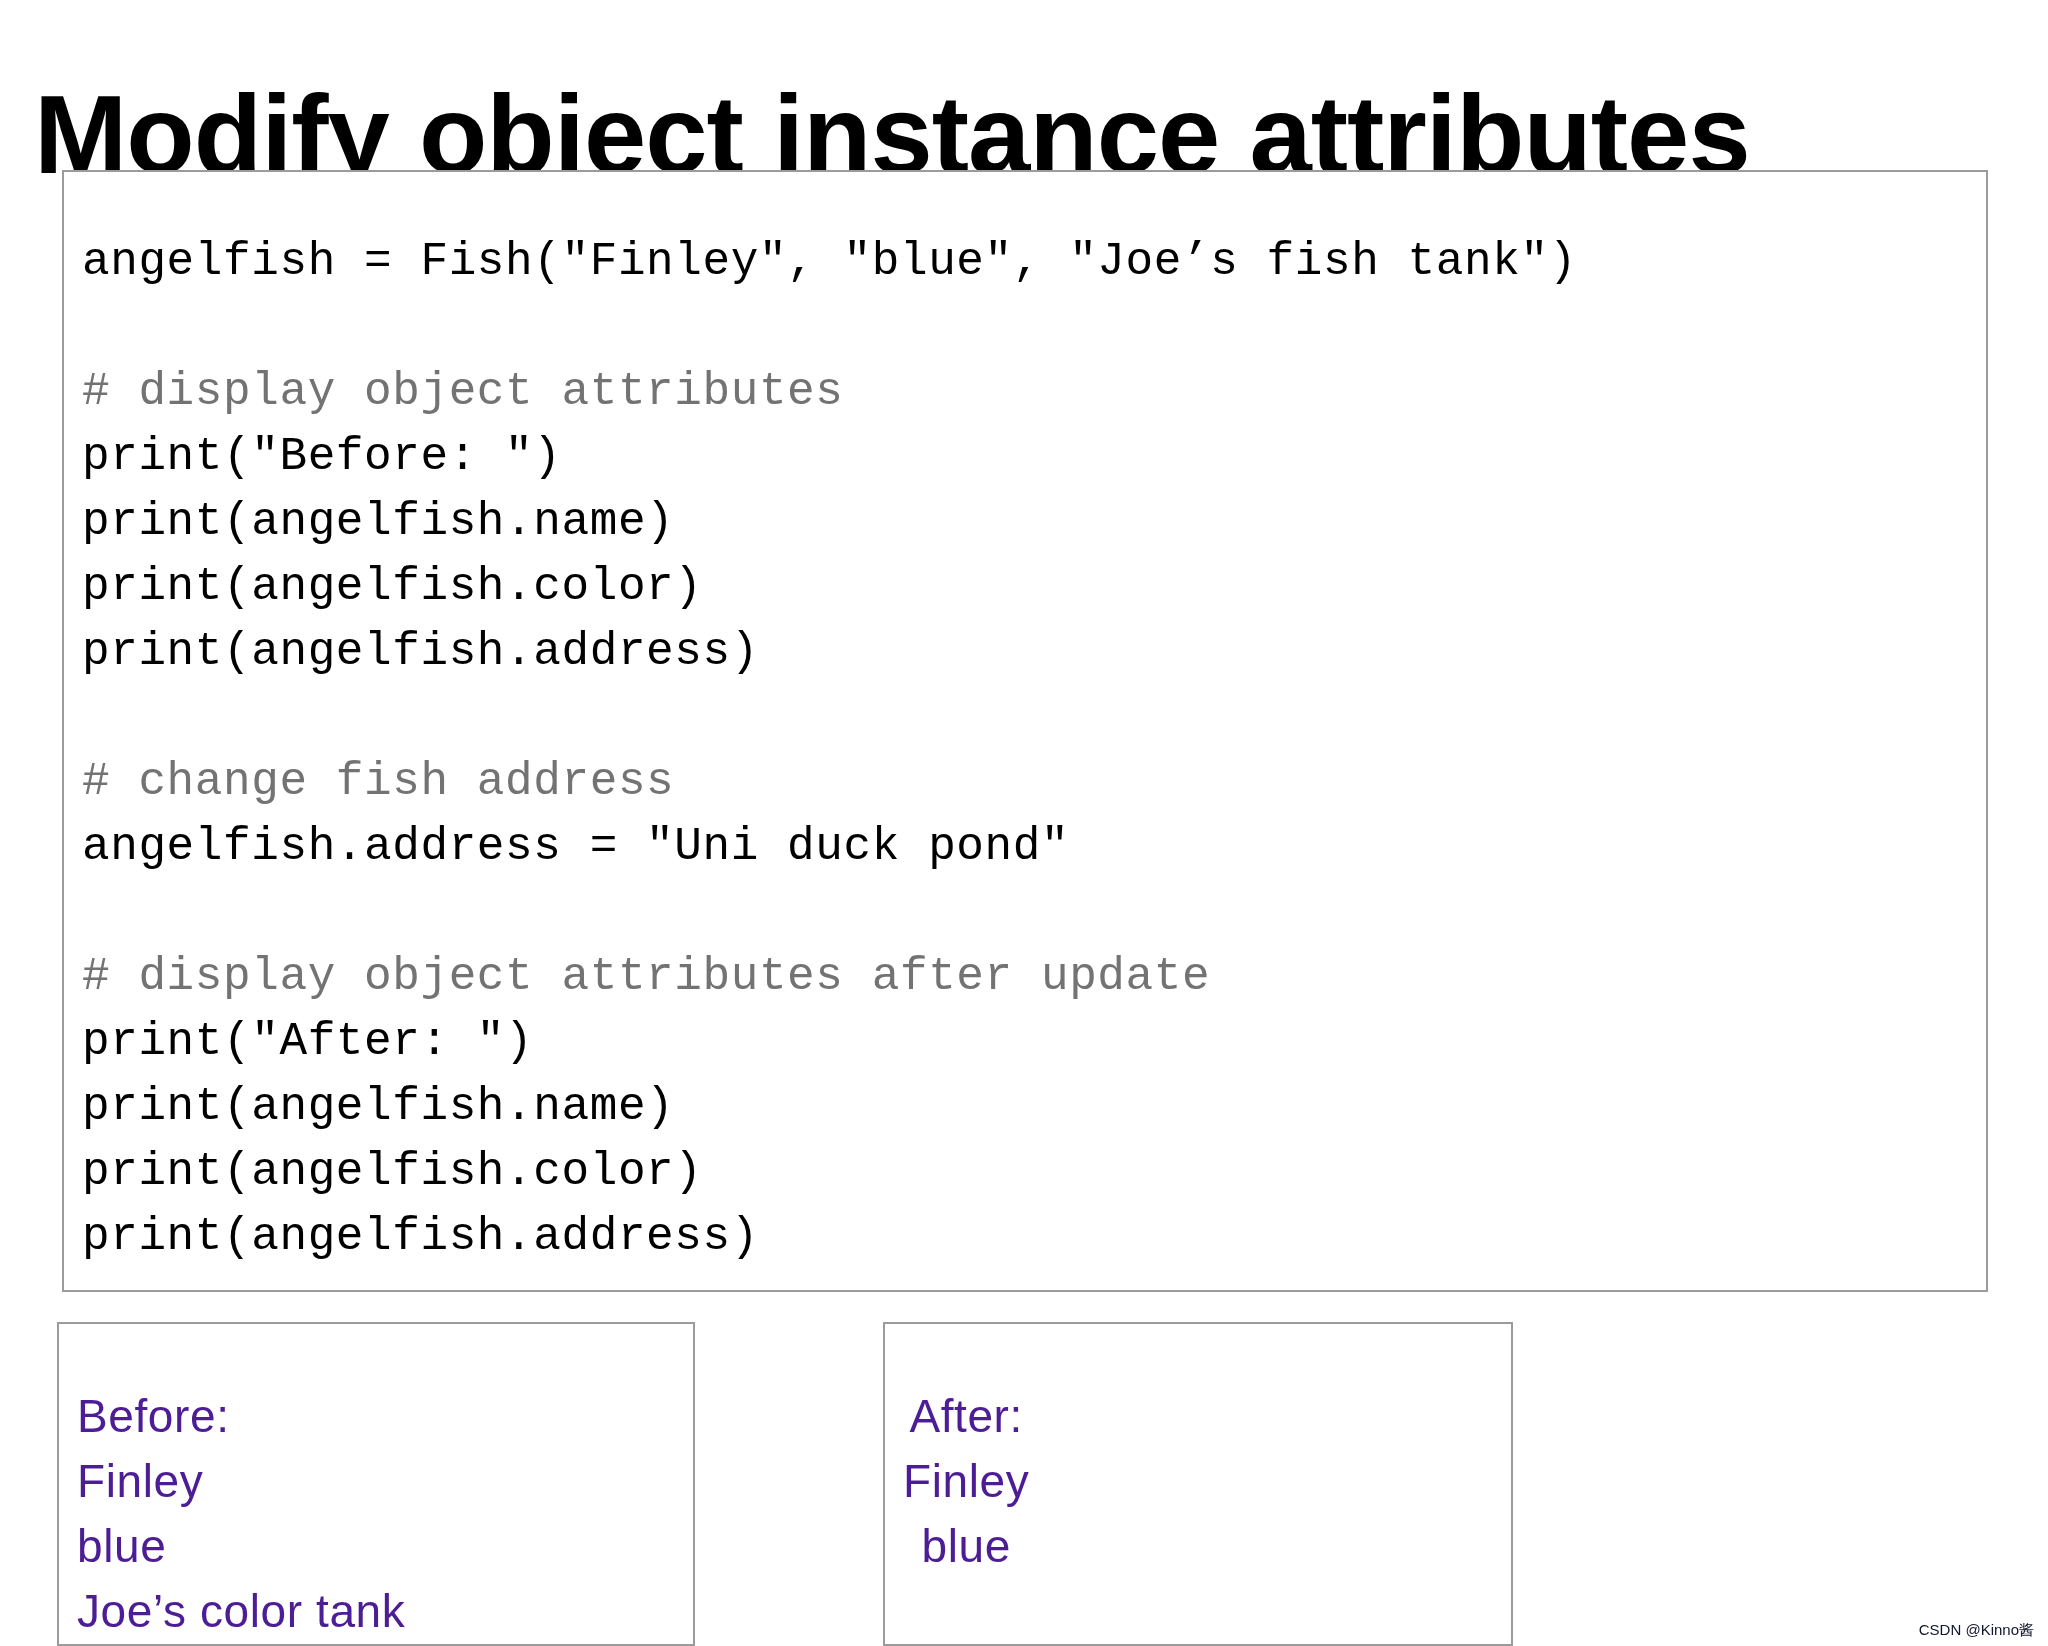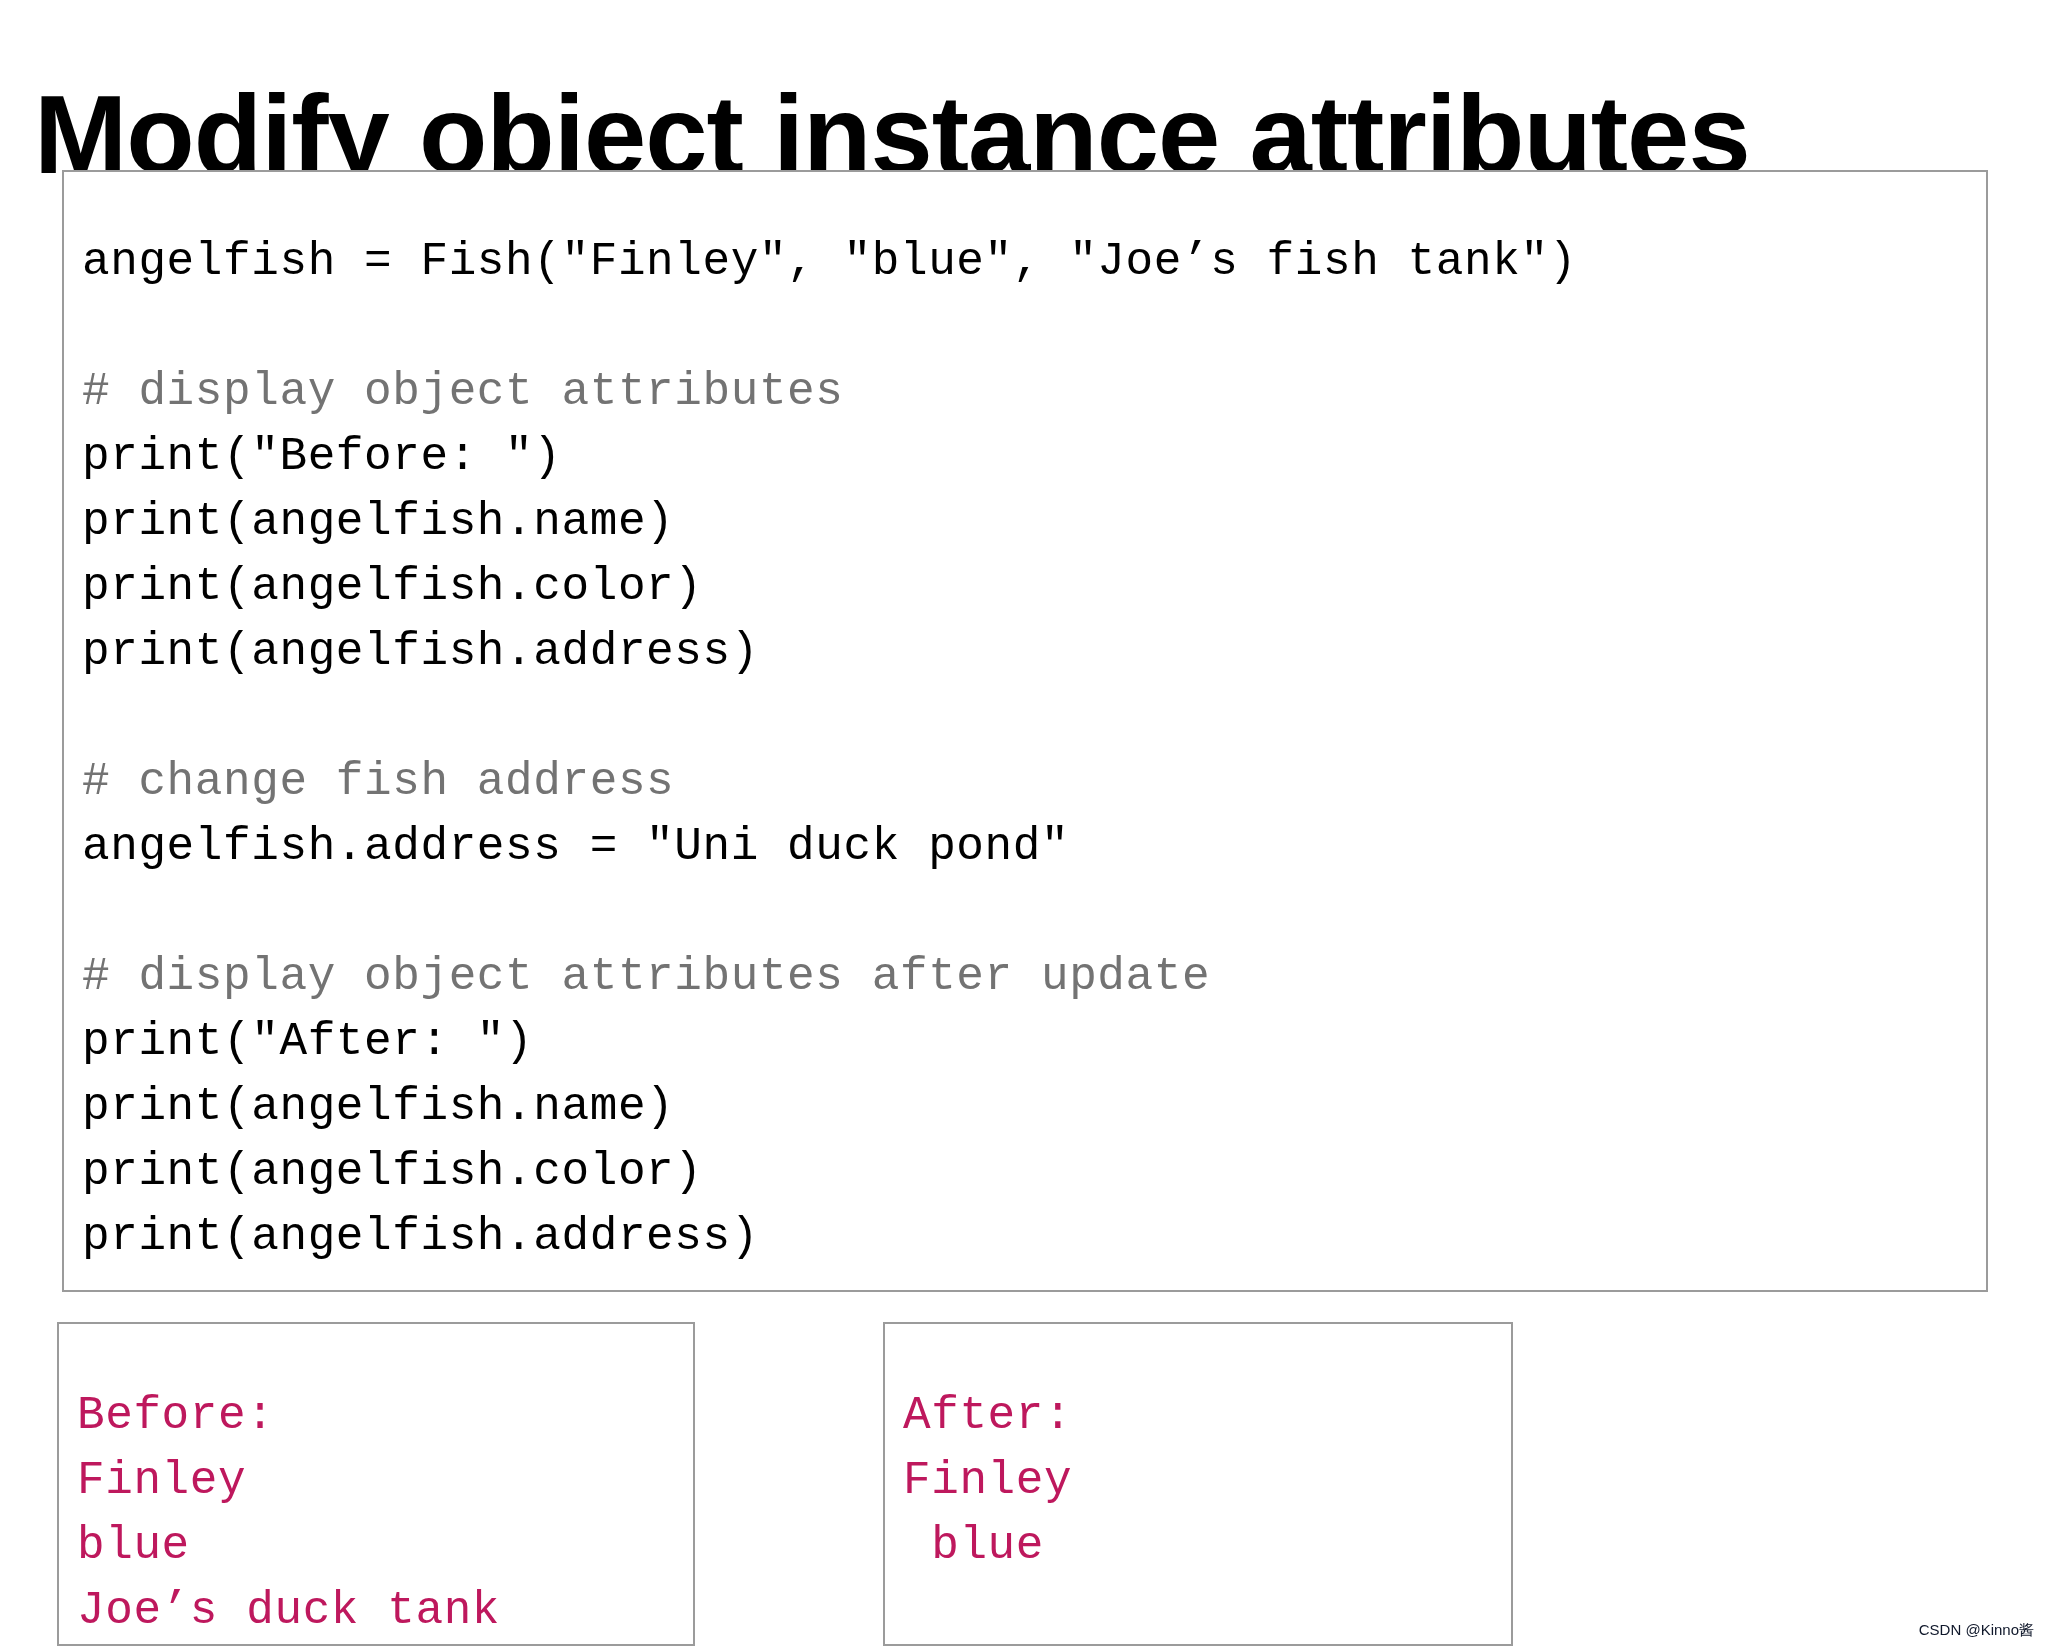--- a/index.html
+++ b/index.html
@@ -79,24 +79,24 @@
     left: 883px;
     top: 1322px;
     width: 630px;
     height: 324px;
     text-align: center;
   }
   .output-listing {
     position: absolute;
     left: 18px;
     top: 14px;
-    font-family: Liberation Mono, monospace;
+    font-family: Liberation Sans, sans-serif;
     font-size: 46px;
     line-height: 65px;
-    color: #be185d;
+    color: #4c1d95;
     white-space: pre;
     letter-spacing: 0.6px;
   }
   .out-line { white-space: pre; height: 65px; }
 
   
   #watermark {
     position: absolute;
     right: 14px;
     bottom: 6px;
@@ -110,20 +110,20 @@
 </head>
 <body>
 
 <h1 id="page-title">Modify object instance attributes</h1>
 
 <div id="code-box">
   <pre id="code-listing"><div class="code-line"><span>angelfish = Fish("Finley", "blue", "Joe’s fish tank")</span></div><div class="code-line blank">&nbsp;</div><div class="code-line"><span class="cmt"># display object attributes</span></div><div class="code-line"><span>print("Before: ")</span></div><div class="code-line"><span>print(angelfish.name)</span></div><div class="code-line"><span>print(angelfish.color)</span></div><div class="code-line"><span>print(angelfish.address)</span></div><div class="code-line blank">&nbsp;</div><div class="code-line"><span class="cmt"># change fish address</span></div><div class="code-line"><span>angelfish</span><span class="bold-attr">.address</span><span> = "Uni duck pond"</span></div><div class="code-line blank">&nbsp;</div><div class="code-line"><span class="cmt"># display object attributes after update</span></div><div class="code-line"><span>print("After: ")</span></div><div class="code-line"><span>print(angelfish.name)</span></div><div class="code-line"><span>print(angelfish.color)</span></div><div class="code-line"><span>print(angelfish.address)</span></div></pre>
 </div>
 
 <div id="before-box" class="output-box">
-  <pre class="output-listing" id="before-listing"><div class="out-line">Before:</div><div class="out-line">Finley</div><div class="out-line">blue</div><div class="out-line">Joe’s duck tank</div></pre>
+  <pre class="output-listing" id="before-listing"><div class="out-line">Before:</div><div class="out-line">Finley</div><div class="out-line">blue</div><div class="out-line">Joe’s color tank</div></pre>
 </div>
 
 <div id="after-box" class="output-box">
   <pre class="output-listing" id="after-listing"><div class="out-line">After:</div><div class="out-line">Finley</div><div class="out-line">blue</div></pre>
 </div>
 
 <div id="watermark">CSDN @Kinno酱</div>
 
 </body></html>

